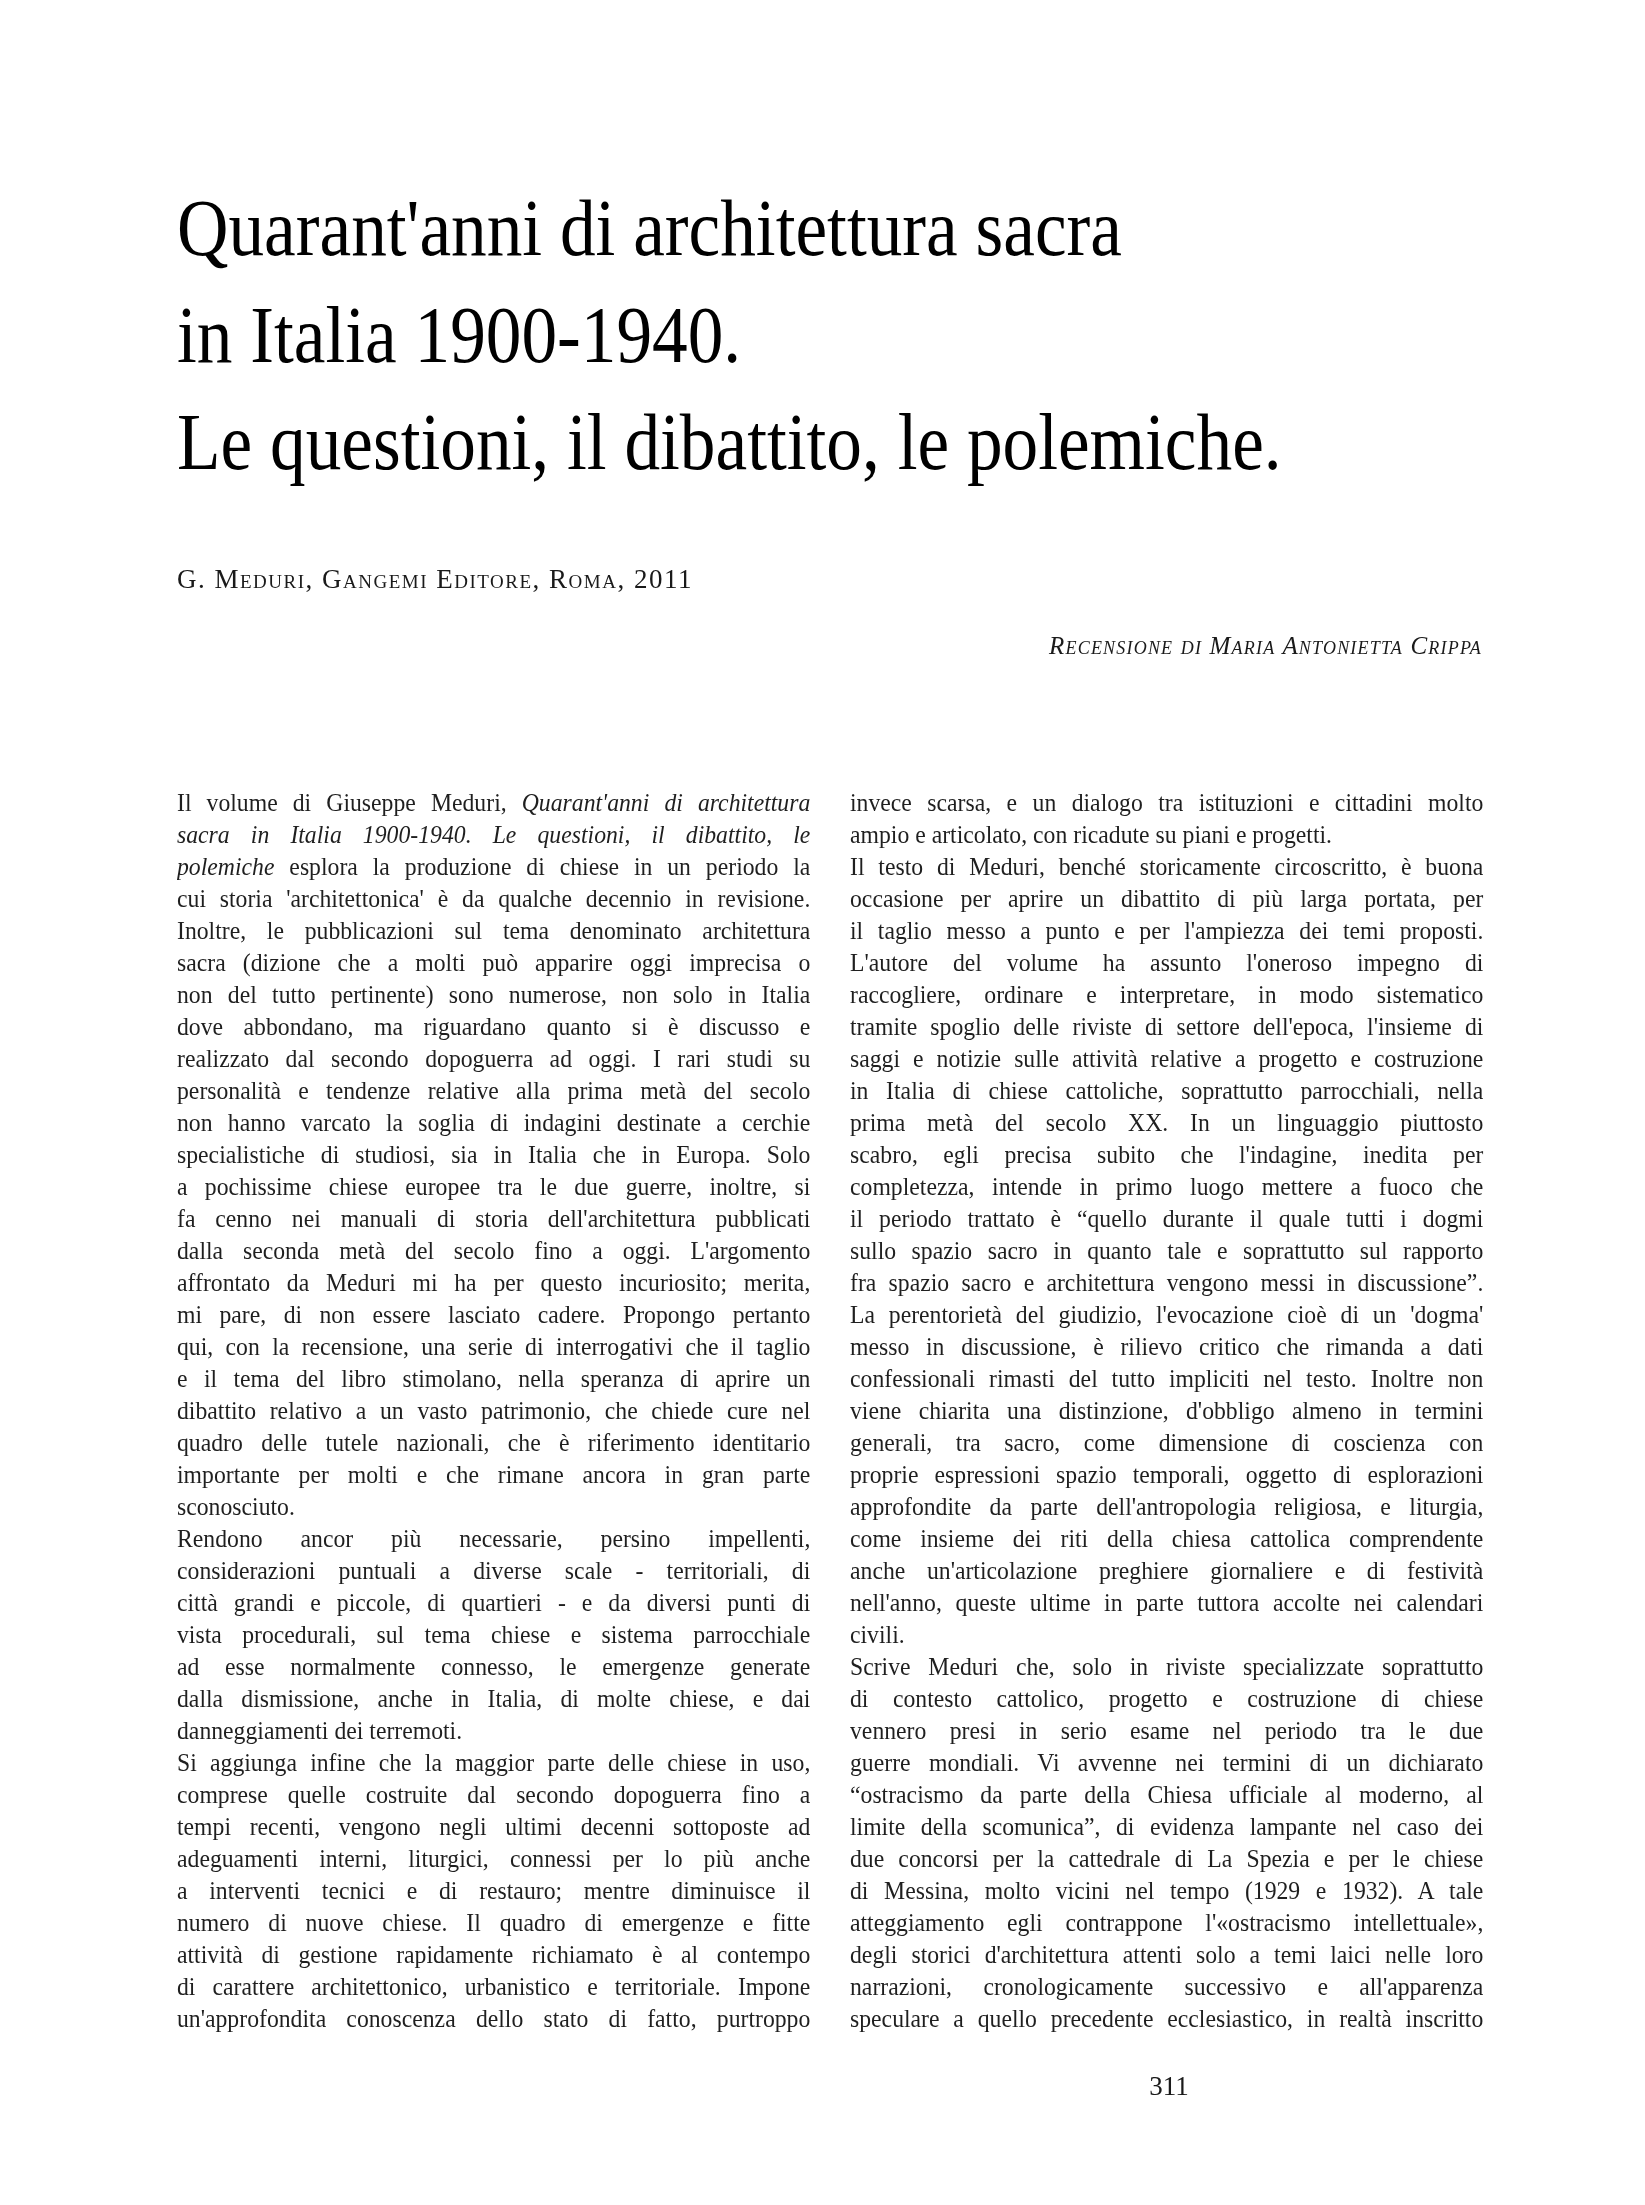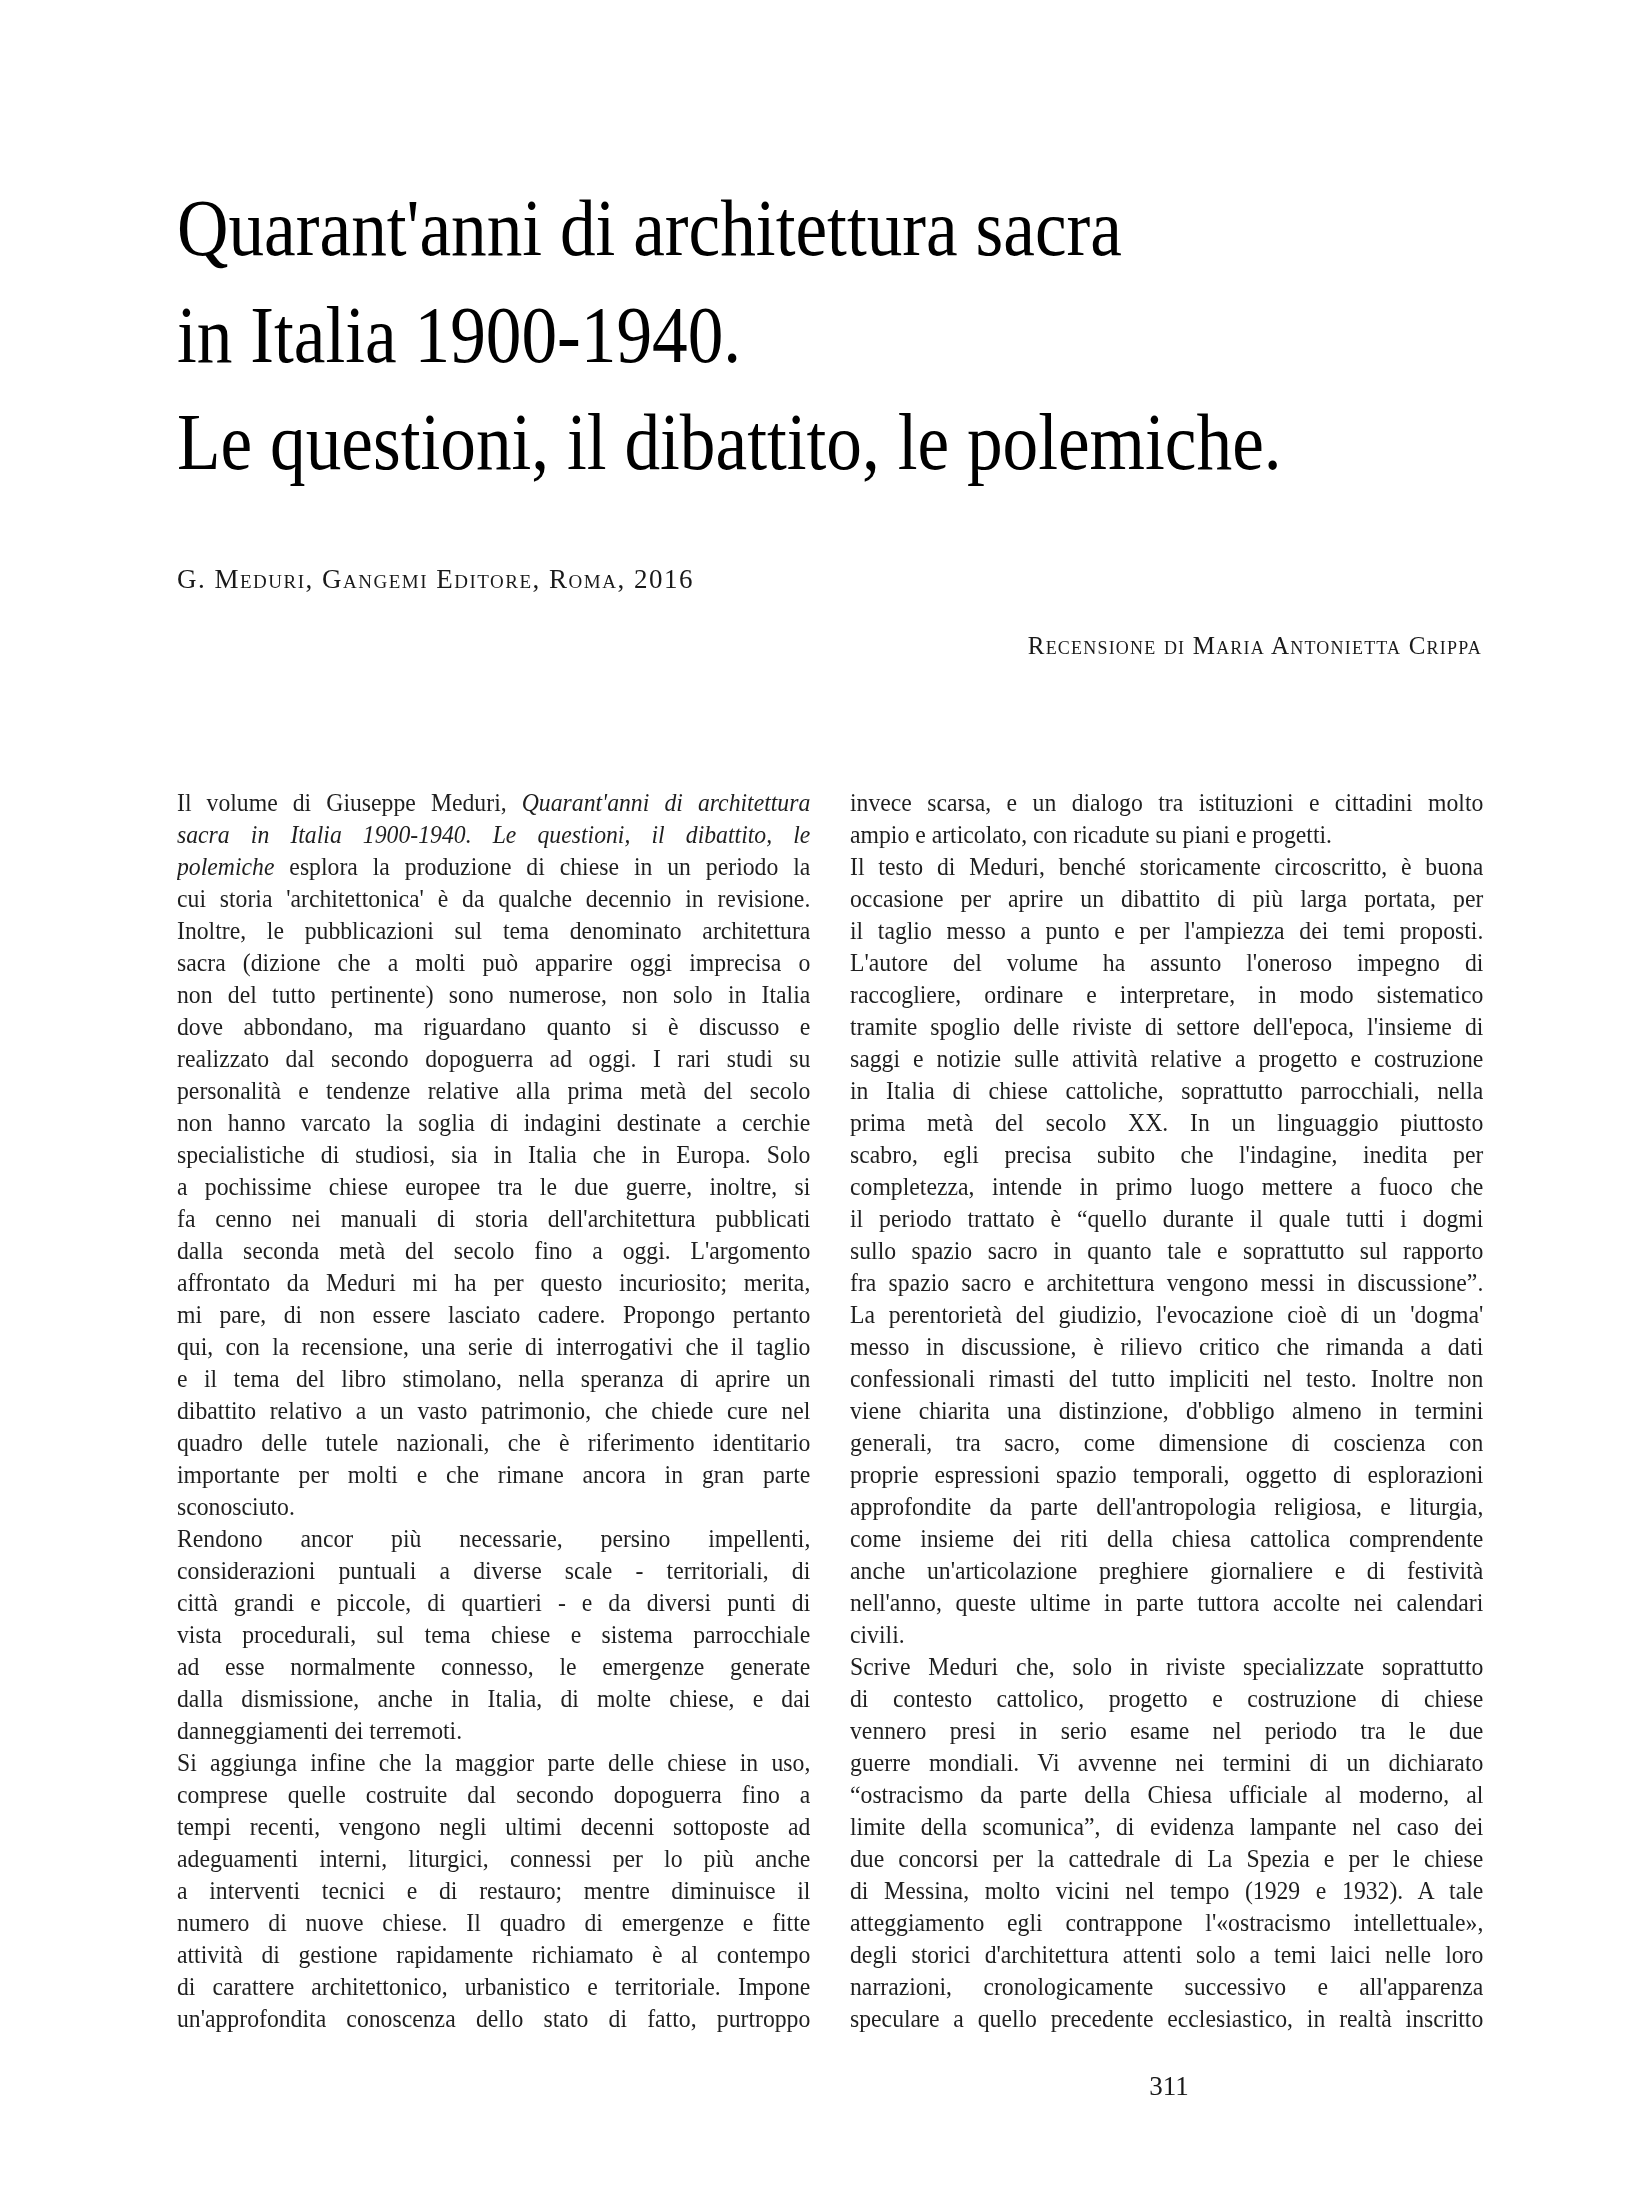--- a/index.html
+++ b/index.html
@@ -41,20 +41,21 @@
     position: absolute;
     left: 850px;
     top: 632px;
     width: 632px;
     text-align: right;
     font-size: 25px;
     font-variant: small-caps;
     letter-spacing: 1.2px;
     color: #1a1a1a;
     white-space: nowrap;
+    font-style: italic;
   }
   
   .side-label {
     position: absolute;
     left: 1522px;
     top: 485px;
     transform-origin: 0 0;
     transform: rotate(-90deg) scaleX(0.94);
     font-size: 57px;
     font-weight: bold;
@@ -99,21 +100,21 @@
 <body>
 
 <div class="page">
 
   <div class="title">
     <div>Quarant'anni di architettura sacra</div>
     <div>in Italia 1900-1940.</div>
     <div>Le questioni, il dibattito, le polemiche.</div>
   </div>
 
-  <div class="publication">G. Meduri, Gangemi Editore, Roma, 2016</div>
+  <div class="publication">G. Meduri, Gangemi Editore, Roma, 2011</div>
 
   <div class="reviewer">Recensione di Maria Antonietta Crippa</div>
 
   <div class="side-label">Recensioni</div>
 
   <div class="col col-left">
       <div class="bl">Il volume di Giuseppe Meduri, <i>Quarant'anni di architettura</i></div>
       <div class="bl"><i>sacra in Italia 1900-1940. Le questioni, il dibattito, le</i></div>
       <div class="bl"><i>polemiche</i> esplora la produzione di chiese in un periodo la</div>
       <div class="bl">cui storia 'architettonica' è da qualche decennio in revisione.</div>

